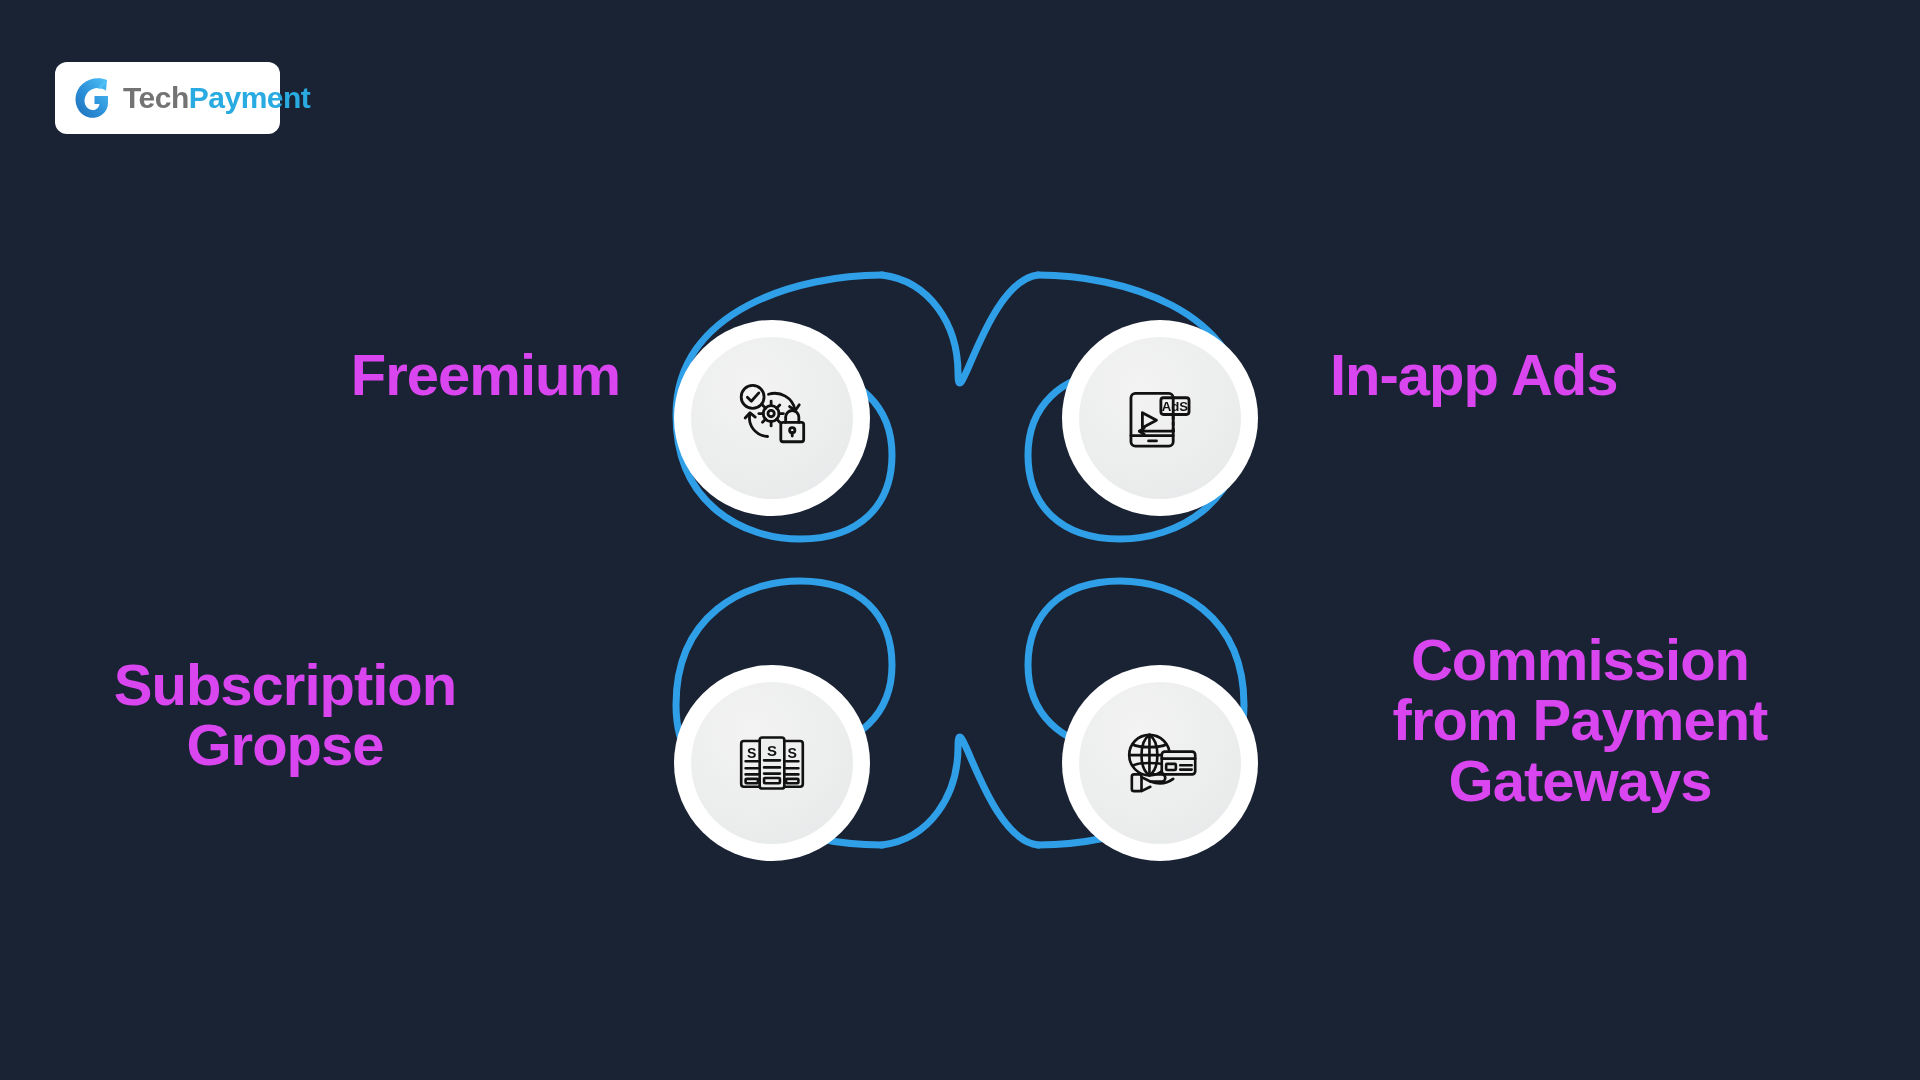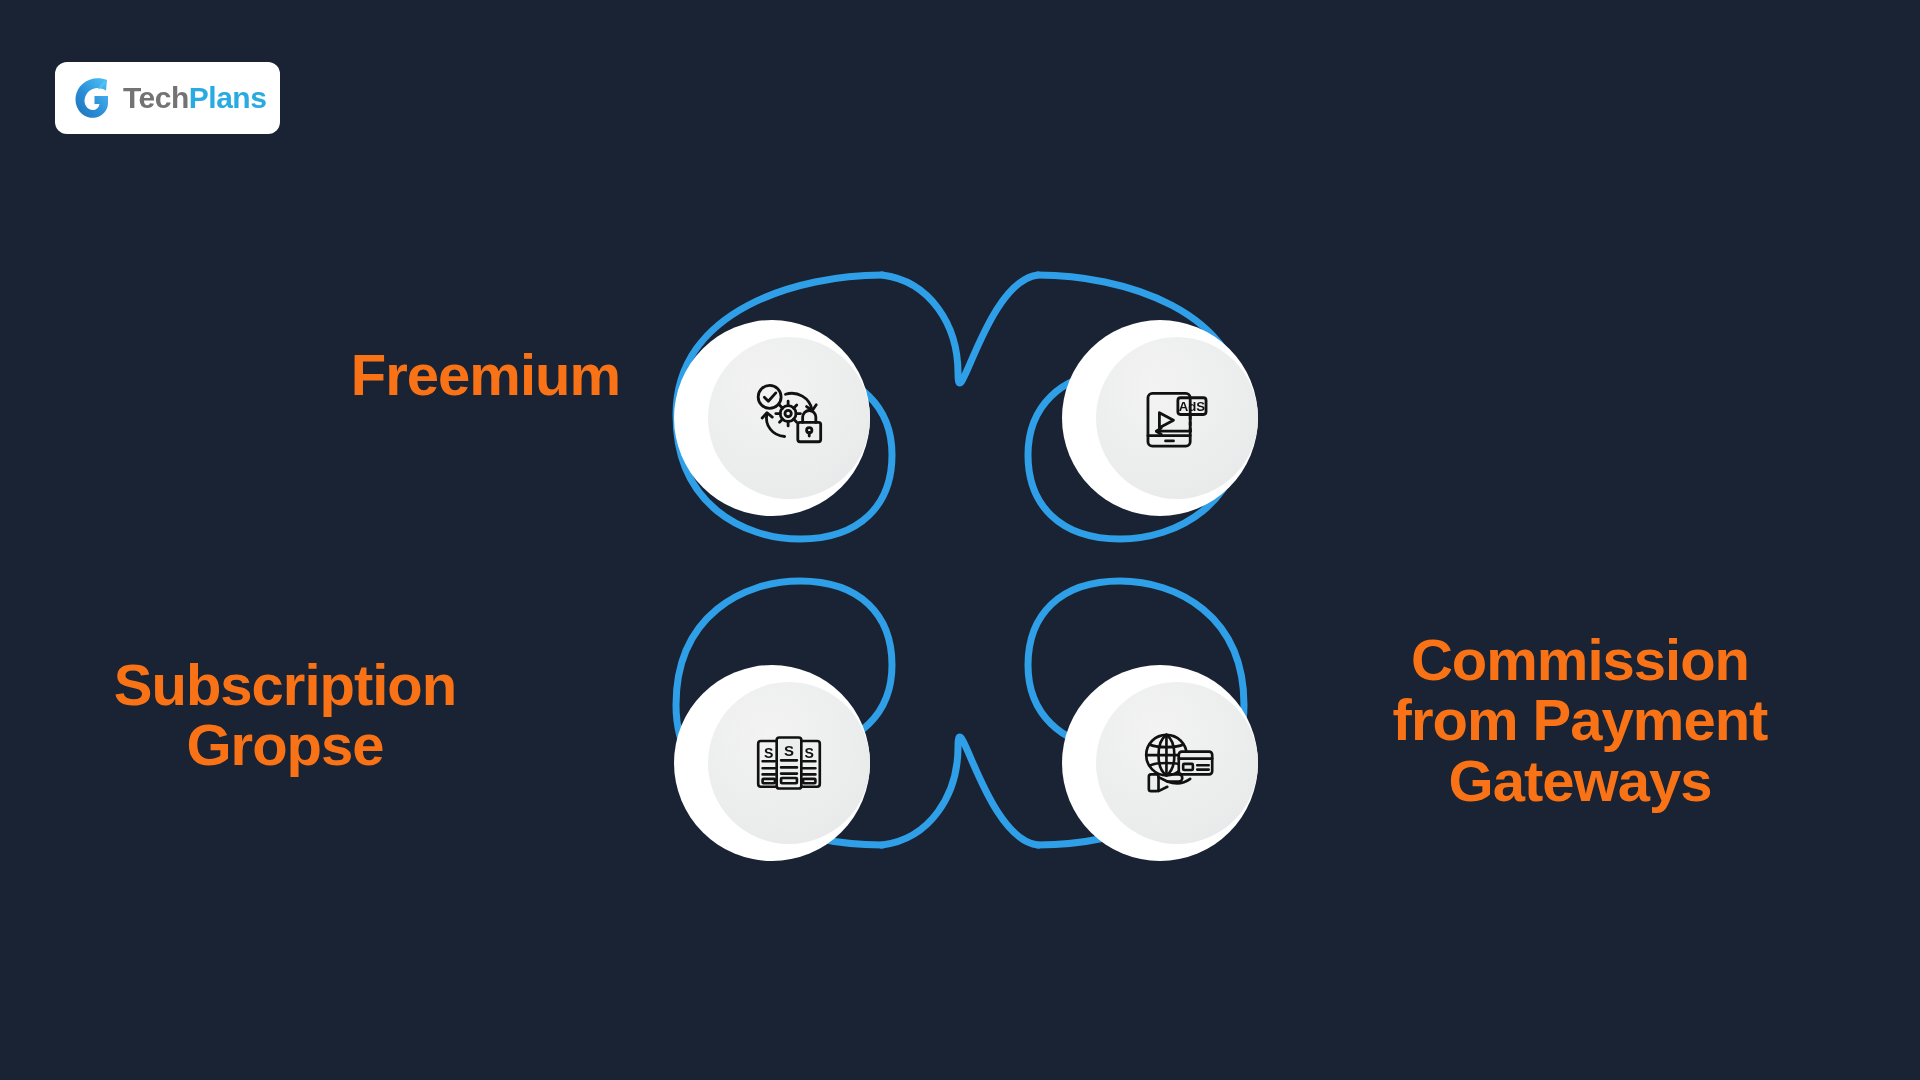--- a/index.html
+++ b/index.html
@@ -58,21 +58,21 @@
   }
 
   .node {
     position: absolute;
     width: 196px;
     height: 196px;
     border-radius: 50%;
     background: #ffffff;
     display: flex;
     align-items: center;
-    justify-content: flex-end;
+    justify-content: center;
     box-sizing: border-box;
   }
   .node-inner {
     width: 162px;
     height: 162px;
     border-radius: 50%;
     background: radial-gradient(circle at 38% 30%, #f3f3f3 0%, #eceded 55%, #e6e7e8 100%);
     display: flex;
     align-items: center;
     justify-content: center;
@@ -80,21 +80,21 @@
   .node-inner svg { width: 88px; height: 88px; display: block; }
 
   #node-freemium     { left: 674px; top: 320px; }
   #node-inapp-ads    { left: 1062px; top: 320px; }
   #node-subscription { left: 674px; top: 665px; }
   #node-commission   { left: 1062px; top: 665px; }
 
   
   .label {
     position: absolute;
-    color: #f97316;
+    color: #d946ef;
     font-weight: bold;
     font-size: 58px;
     line-height: 1.04;
     letter-spacing: -1px;
     white-space: pre-line;
   }
   .label.left  { text-align: right; }
   .label.right { text-align: left; }
 
   #label-freemium     { right: 1300px; top: 345px; width: 440px; }
@@ -116,21 +116,21 @@
         </linearGradient>
       </defs>
       <path fill="url(#gGrad)" d="M38 6 C30 3 20 4 13.5 10 C6 16.5 4.5 27 9 35
            C12.5 41.5 20 45 27 43.5 C34 42 39 36 39 29
            L39 22 L25.5 22 L25.5 30 L30.5 30
            C30 34 26.5 36.5 23 36 C18 35.2 15 30.5 15.6 25.5
            C16.4 19 22 14 28.5 14 C31.5 14 34.5 15 37 16.8 Z"></path>
       <path fill="#4fc3f7" opacity="0.85" d="M38 6 C33 8.2 30 11.5 29 15.5 C33 14.2 36 11 38 6 Z"></path>
     </svg>
   </span>
-  <span id="logo-wordmark"><span class="wm-tech">Tech</span><span class="wm-gropse">Plans</span></span>
+  <span id="logo-wordmark"><span class="wm-tech">Tech</span><span class="wm-gropse">Payment</span></span>
 </div>
 
 <div id="diagram">
 
   <svg id="connector-svg" viewBox="0 0 640 610" xmlns="http://www.w3.org/2000/svg">
     <path d="
         M 242 20
         C 160 20, 36 54, 36 160
         C 36 250, 104 284, 160 284
         C 220 284, 252 250, 252 200
@@ -262,19 +262,20 @@
           <path d="M29 66 l10 5 h13 a4 4 0 0 0 0 -8 h-9"></path>
           <path d="M39 71 c8 3, 18 3, 26 -3"></path>
           <rect x="18" y="63" width="11" height="19" rx="2.5"></rect>
           <path d="M29 82 l10 -5"></path>
         </svg>
       </span>
     </div>
   </div>
 
   <div class="label left" id="label-freemium">Freemium</div>
+  <div class="label right" id="label-inapp-ads">In-app Ads</div>
   <div class="label" id="label-subscription">Subscription
 Gropse</div>
   <div class="label" id="label-commission">Commission
 from Payment
 Gateways</div>
 
 </div>
 
 </body></html>

